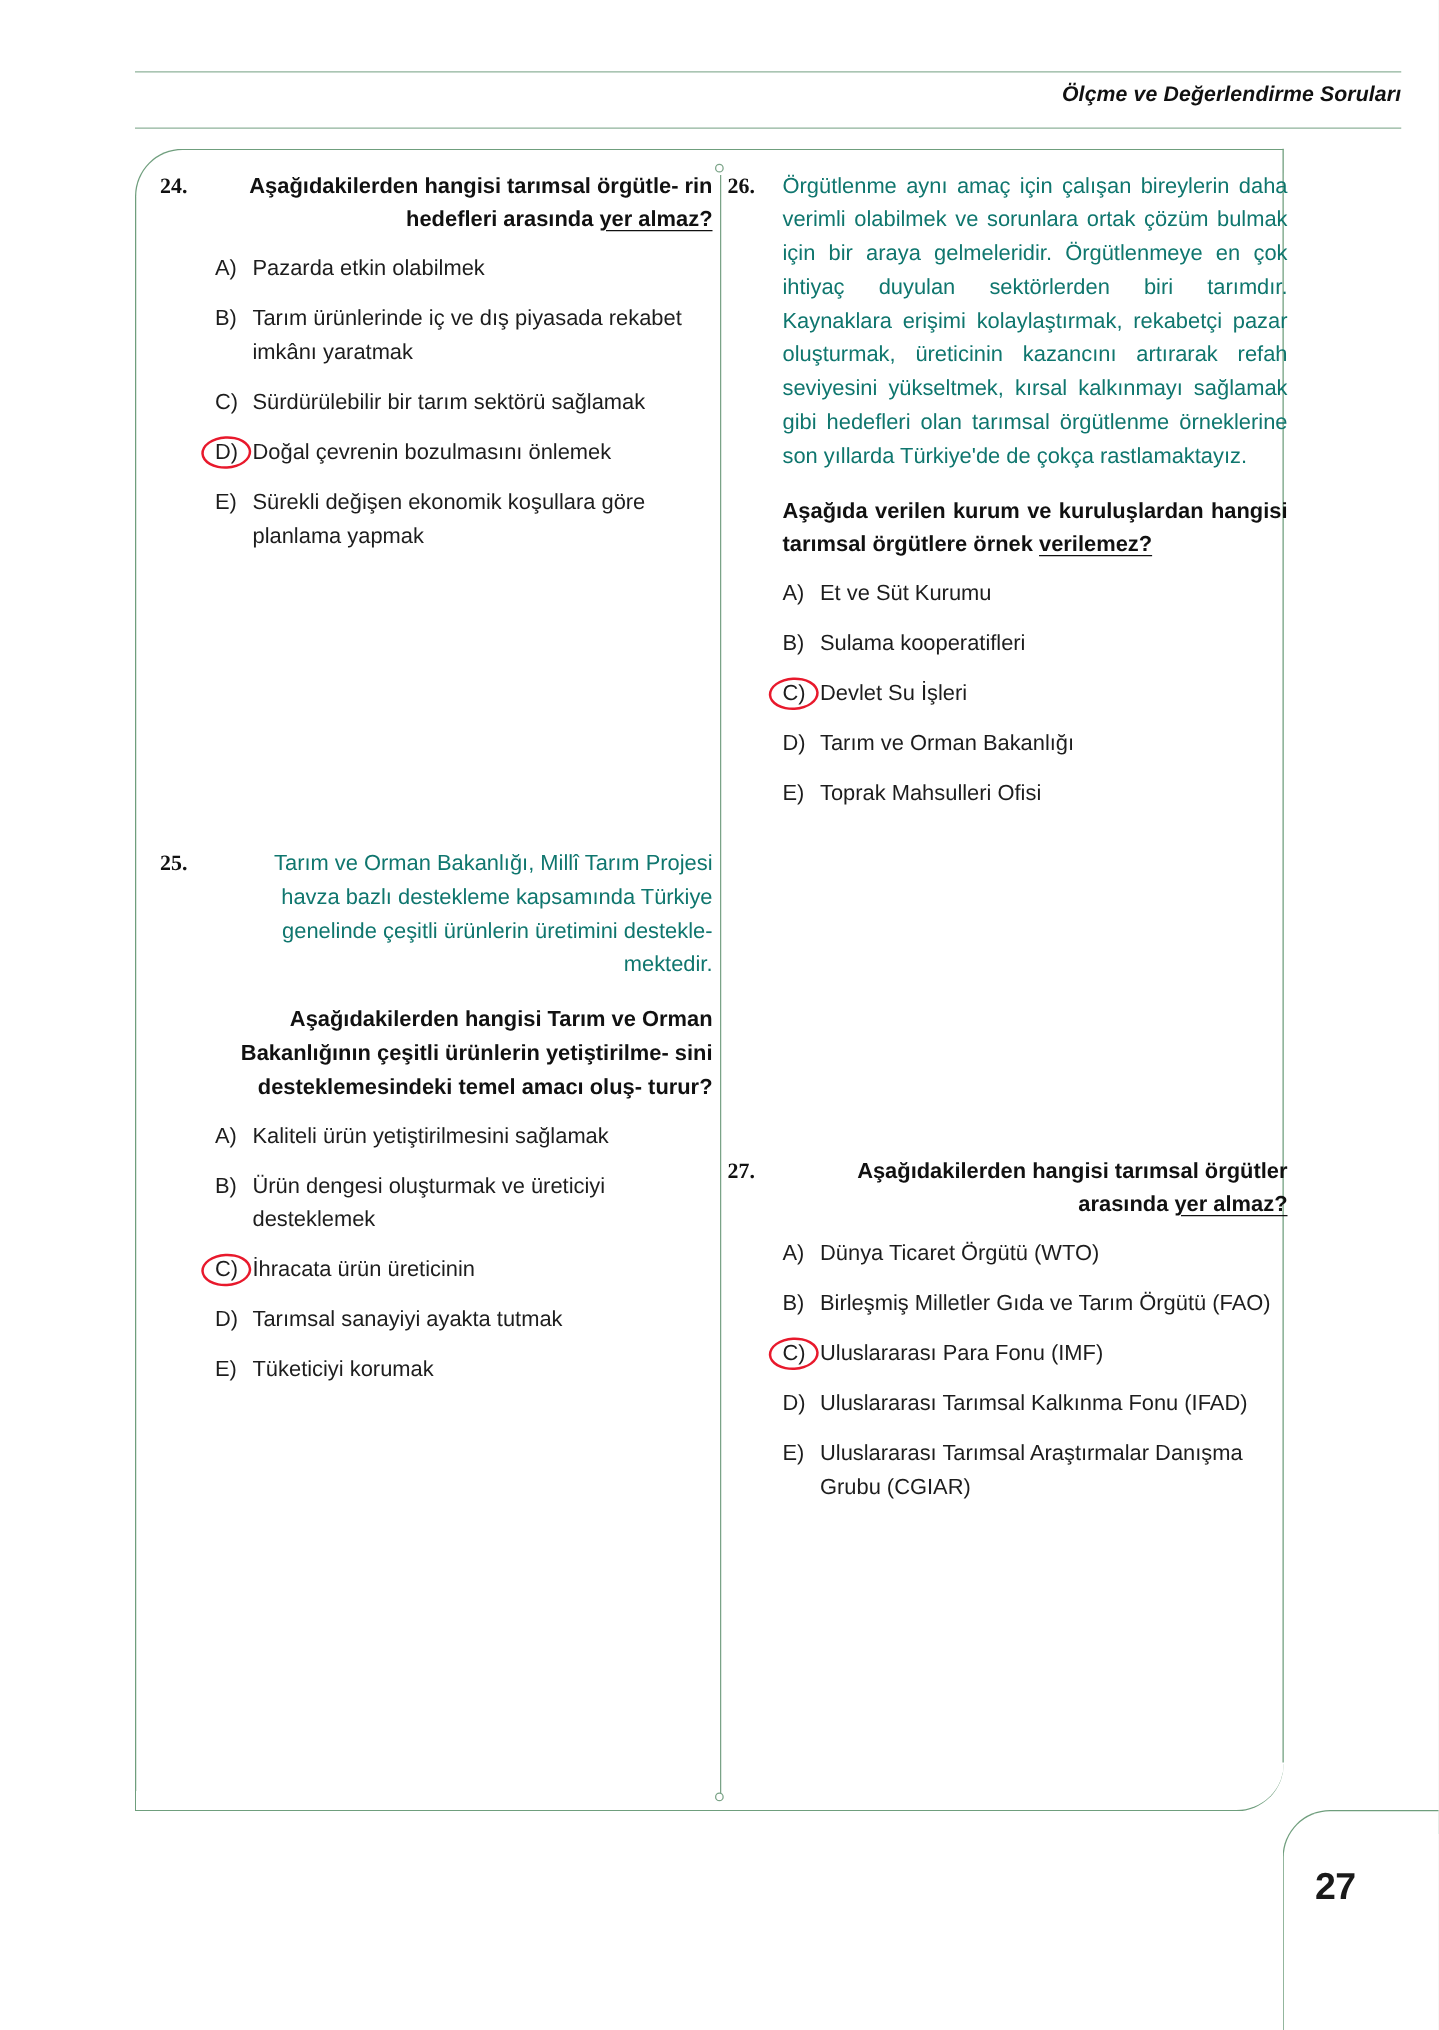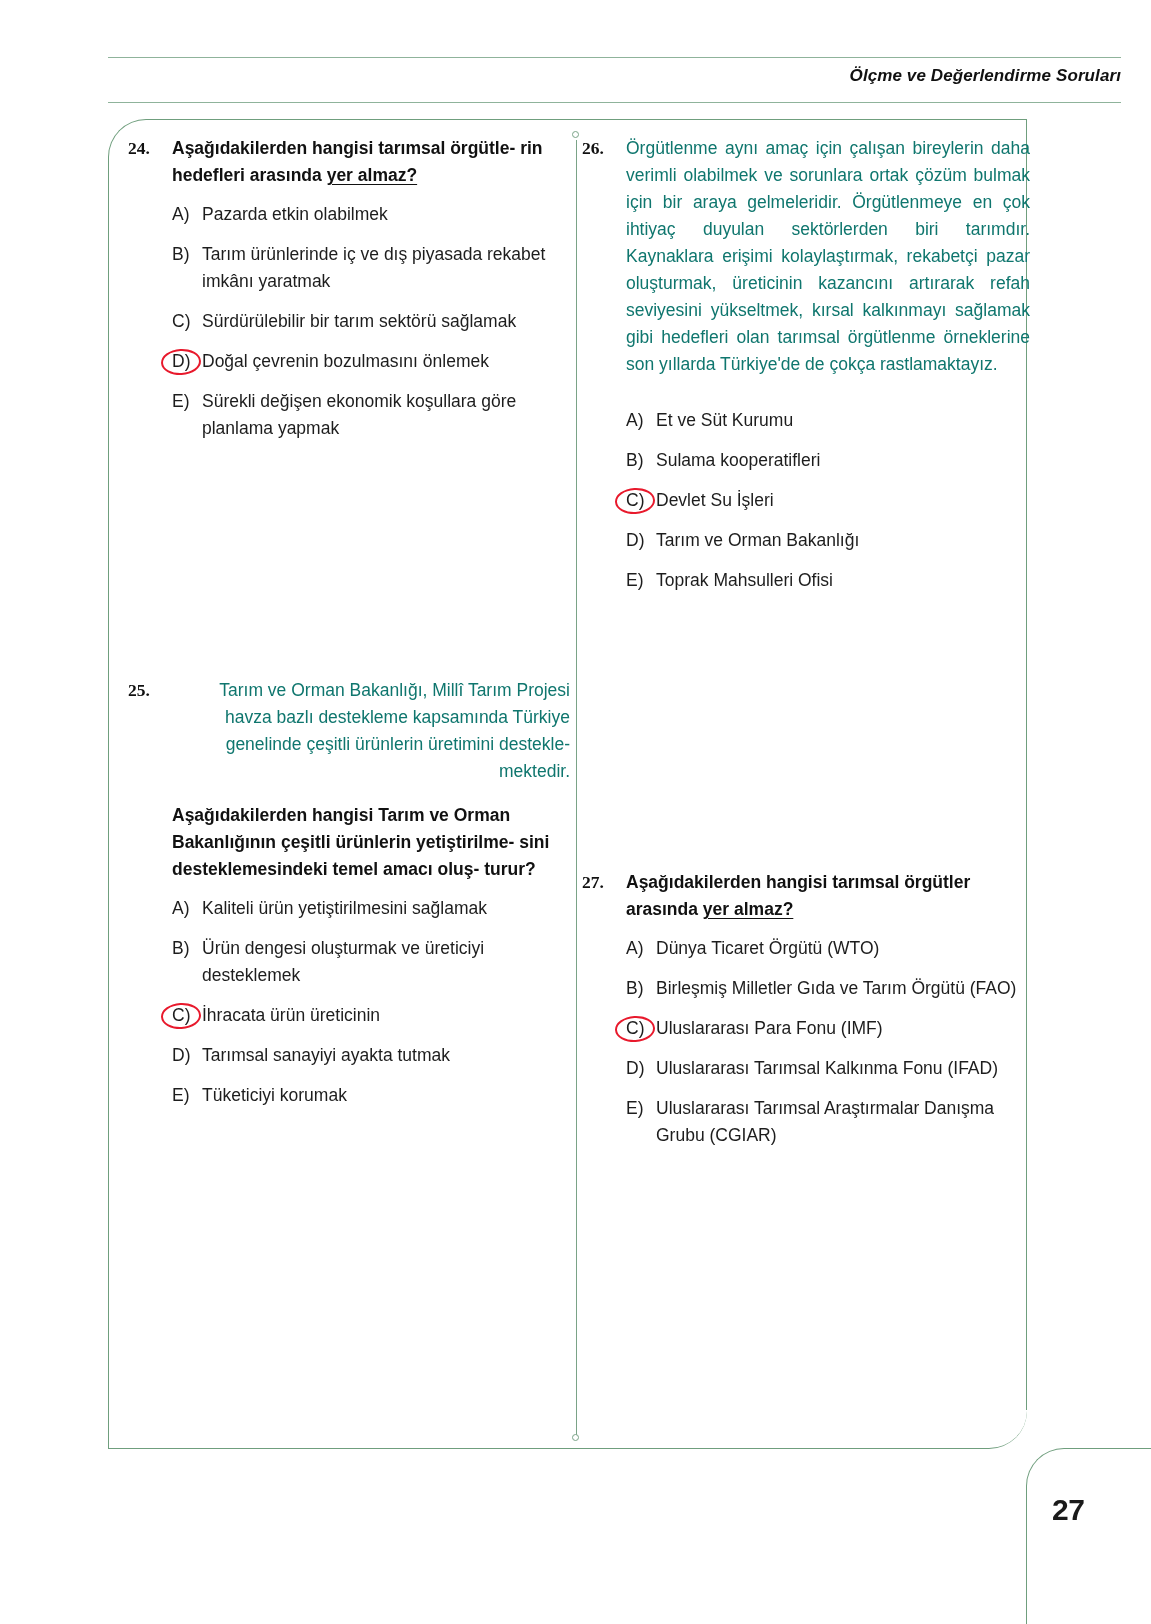--- a/index.html
+++ b/index.html
@@ -138,20 +138,21 @@
     line-height: 27px;
     color: #111111;
     font-family: Liberation Serif, serif;
   }
   .q-body { flex: 1 1 auto; }
   .q-stem {
     font-size: 17.5px;
     font-weight: bold;
     line-height: 27px;
     color: #111111;
+    text-align: right;
   }
   .q-stem.justify { text-align: justify; }
   .q-para {
     font-size: 17.5px;
     font-weight: normal;
     line-height: 27px;
     color: #0f766e;
     text-align: justify;
     text-justify: inter-word;
   }
@@ -294,20 +295,21 @@
 </div>
 
 <div class="col col-right">
 
   <div class="question">
     <div class="q-head">
       <div class="q-num">26.</div>
       <div class="q-body">
         <div class="q-para">Örgütlenme aynı amaç için çalışan bireylerin daha verimli olabilmek ve sorunlara ortak çözüm bulmak için bir araya gelmeleridir. Örgütlenmeye en çok ihtiyaç duyulan sektörlerden biri tarımdır. Kaynaklara erişimi kolaylaştırmak, rekabetçi pazar oluşturmak, üreticinin kazancını artırarak refah seviyesini yükseltmek, kırsal kalkınmayı sağlamak gibi hedefleri olan tarımsal örgütlenme örneklerine son yıllarda Türkiye'de de çokça rastlamaktayız.</div>
         <div class="stem-gap"></div>
+        <div class="q-stem justify"><span>Aşağıda verilen kurum ve kuruluşlardan hangisi tarımsal örgütlere örnek </span><span class="u">verilemez?</span></div>
       </div>
     </div>
     <div class="options">
       <div class="opt">
         <div class="opt-letter">A)</div>
         <div class="opt-text">Et ve Süt Kurumu</div>
       </div>
       <div class="opt">
         <div class="opt-letter">B)</div>
         <div class="opt-text">Sulama kooperatifleri</div>

